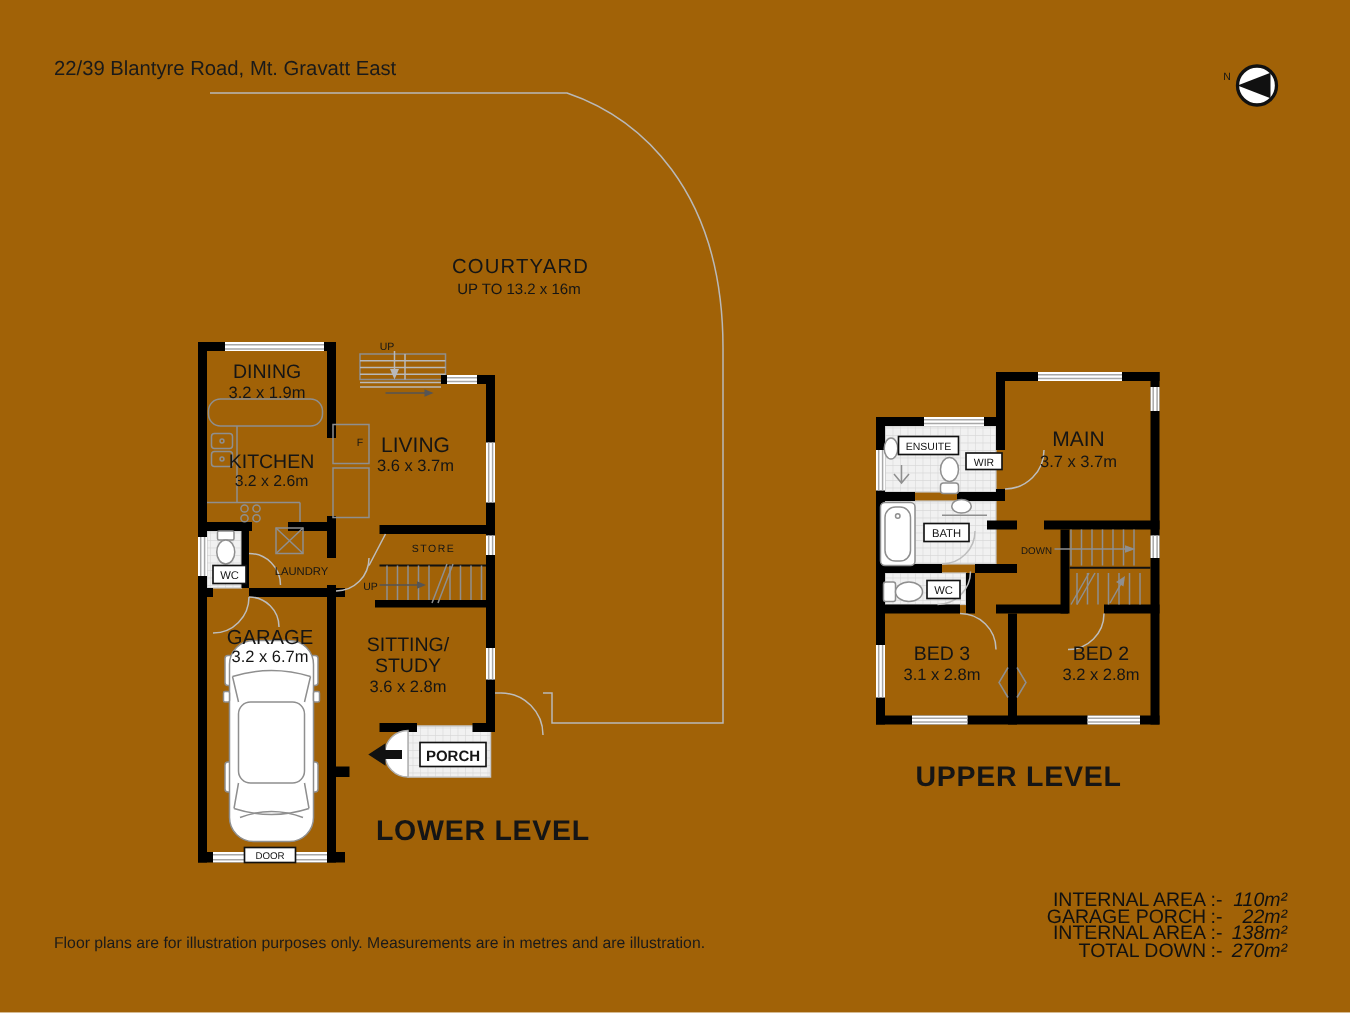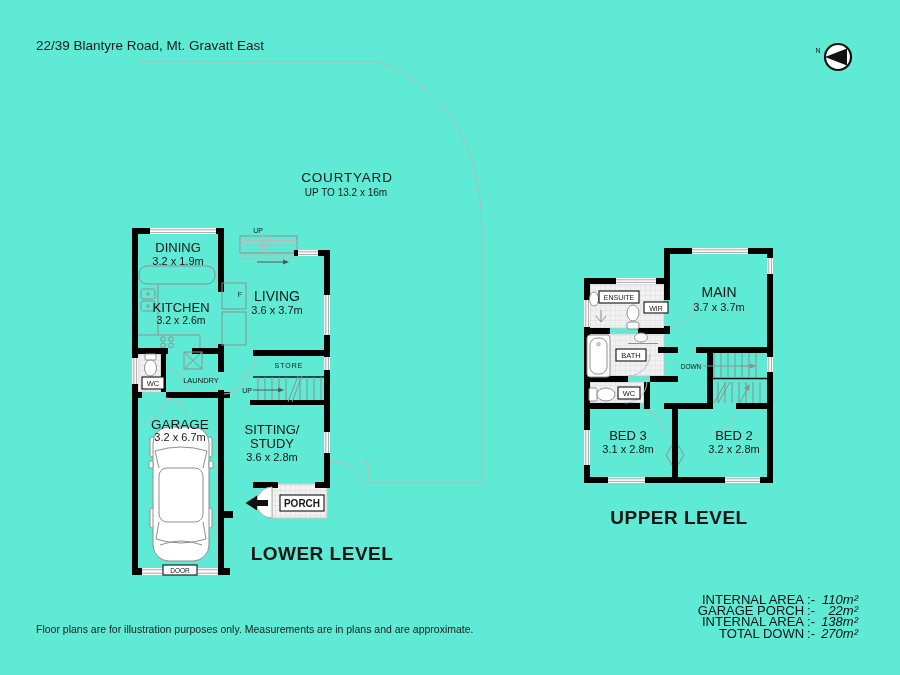--- a/index.html
+++ b/index.html
@@ -1,16 +1,16 @@
 <!DOCTYPE html>
 <html><head>
 <meta charset="utf-8">
 <style>
   html,body{margin:0;padding:0;background:#fff;}
-  .canvas{position:relative;width:900px;height:675px;background:#5eead4;overflow:hidden;
+  .canvas{position:relative;width:900px;height:675px;background:#a16207;overflow:hidden;
           font-family:"Liberation Sans",sans-serif;color:#111;}
   .title{position:absolute;left:36px;top:38px;font-size:13.5px;color:#1a1a1a;}
   svg{position:absolute;left:0;top:0;font-family:"Liberation Sans",sans-serif;}
   svg text{fill:#151515;}
   .room{font-size:13px;}
   .dims{font-size:11px;}
   .tiny{font-size:7px;}
   .boxlbl{font-size:7.5px;}
   .level{font-size:19px;font-weight:bold;letter-spacing:.5px;}
   .courty{font-size:13.5px;letter-spacing:.8px;}
@@ -292,21 +292,21 @@
       <text x="719" y="297" style="font-size:14px" text-anchor="middle">MAIN</text>
       <text x="719" y="311" class="dims" text-anchor="middle">3.7 x 3.7m</text>
       <text x="628" y="440" class="room" text-anchor="middle">BED 3</text>
       <text x="628" y="453" class="dims" text-anchor="middle">3.1 x 2.8m</text>
       <text x="734" y="440" class="room" text-anchor="middle">BED 2</text>
       <text x="734" y="453" class="dims" text-anchor="middle">3.2 x 2.8m</text>
       <text x="679" y="524" class="level" text-anchor="middle">UPPER LEVEL</text>
     </g>
   </svg>
 
-  <div class="footer-disclaimer">Floor plans are for illustration purposes only. Measurements are in plans and are approximate.</div>
+  <div class="footer-disclaimer">Floor plans are for illustration purposes only. Measurements are in metres and are illustration.</div>
 
   <div class="areas">
     <div class="area-row">
       <span class="lbl">INTERNAL AREA</span>
       <span class="sep">:-</span>
       <span class="val">110m²</span>
     </div>
     <div class="area-row">
       <span class="lbl">GARAGE PORCH</span>
       <span class="sep">:-</span>

